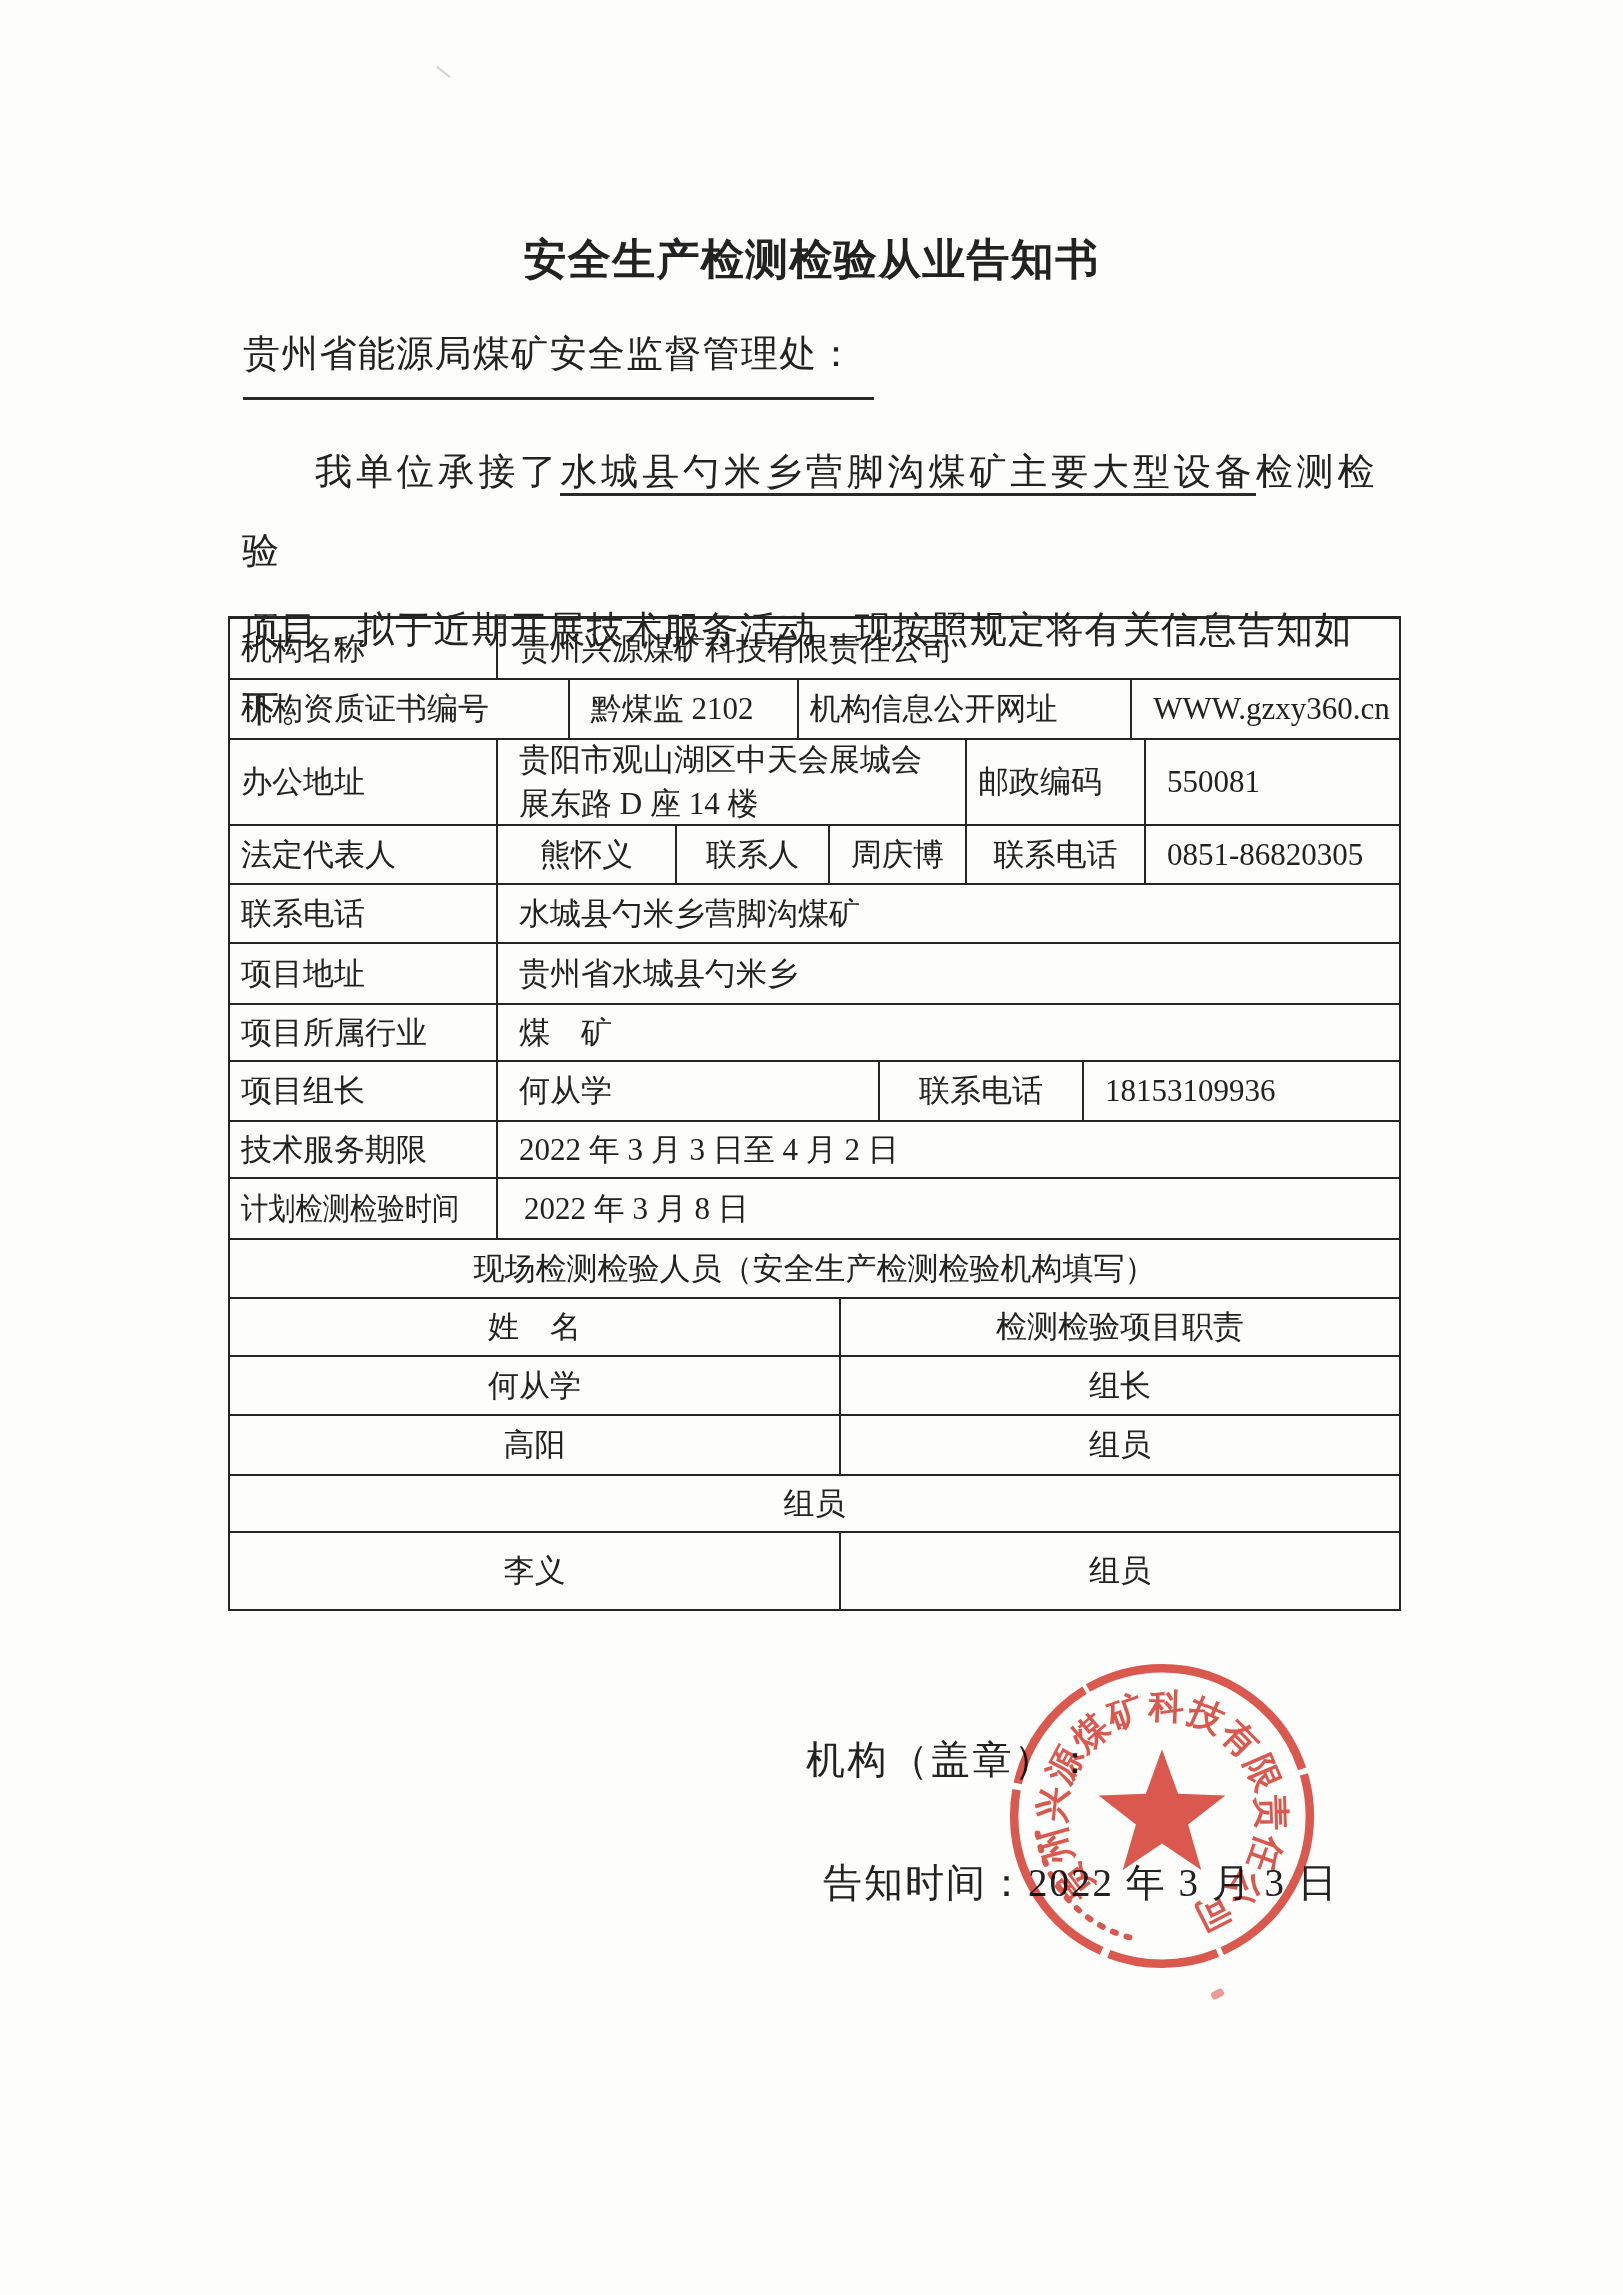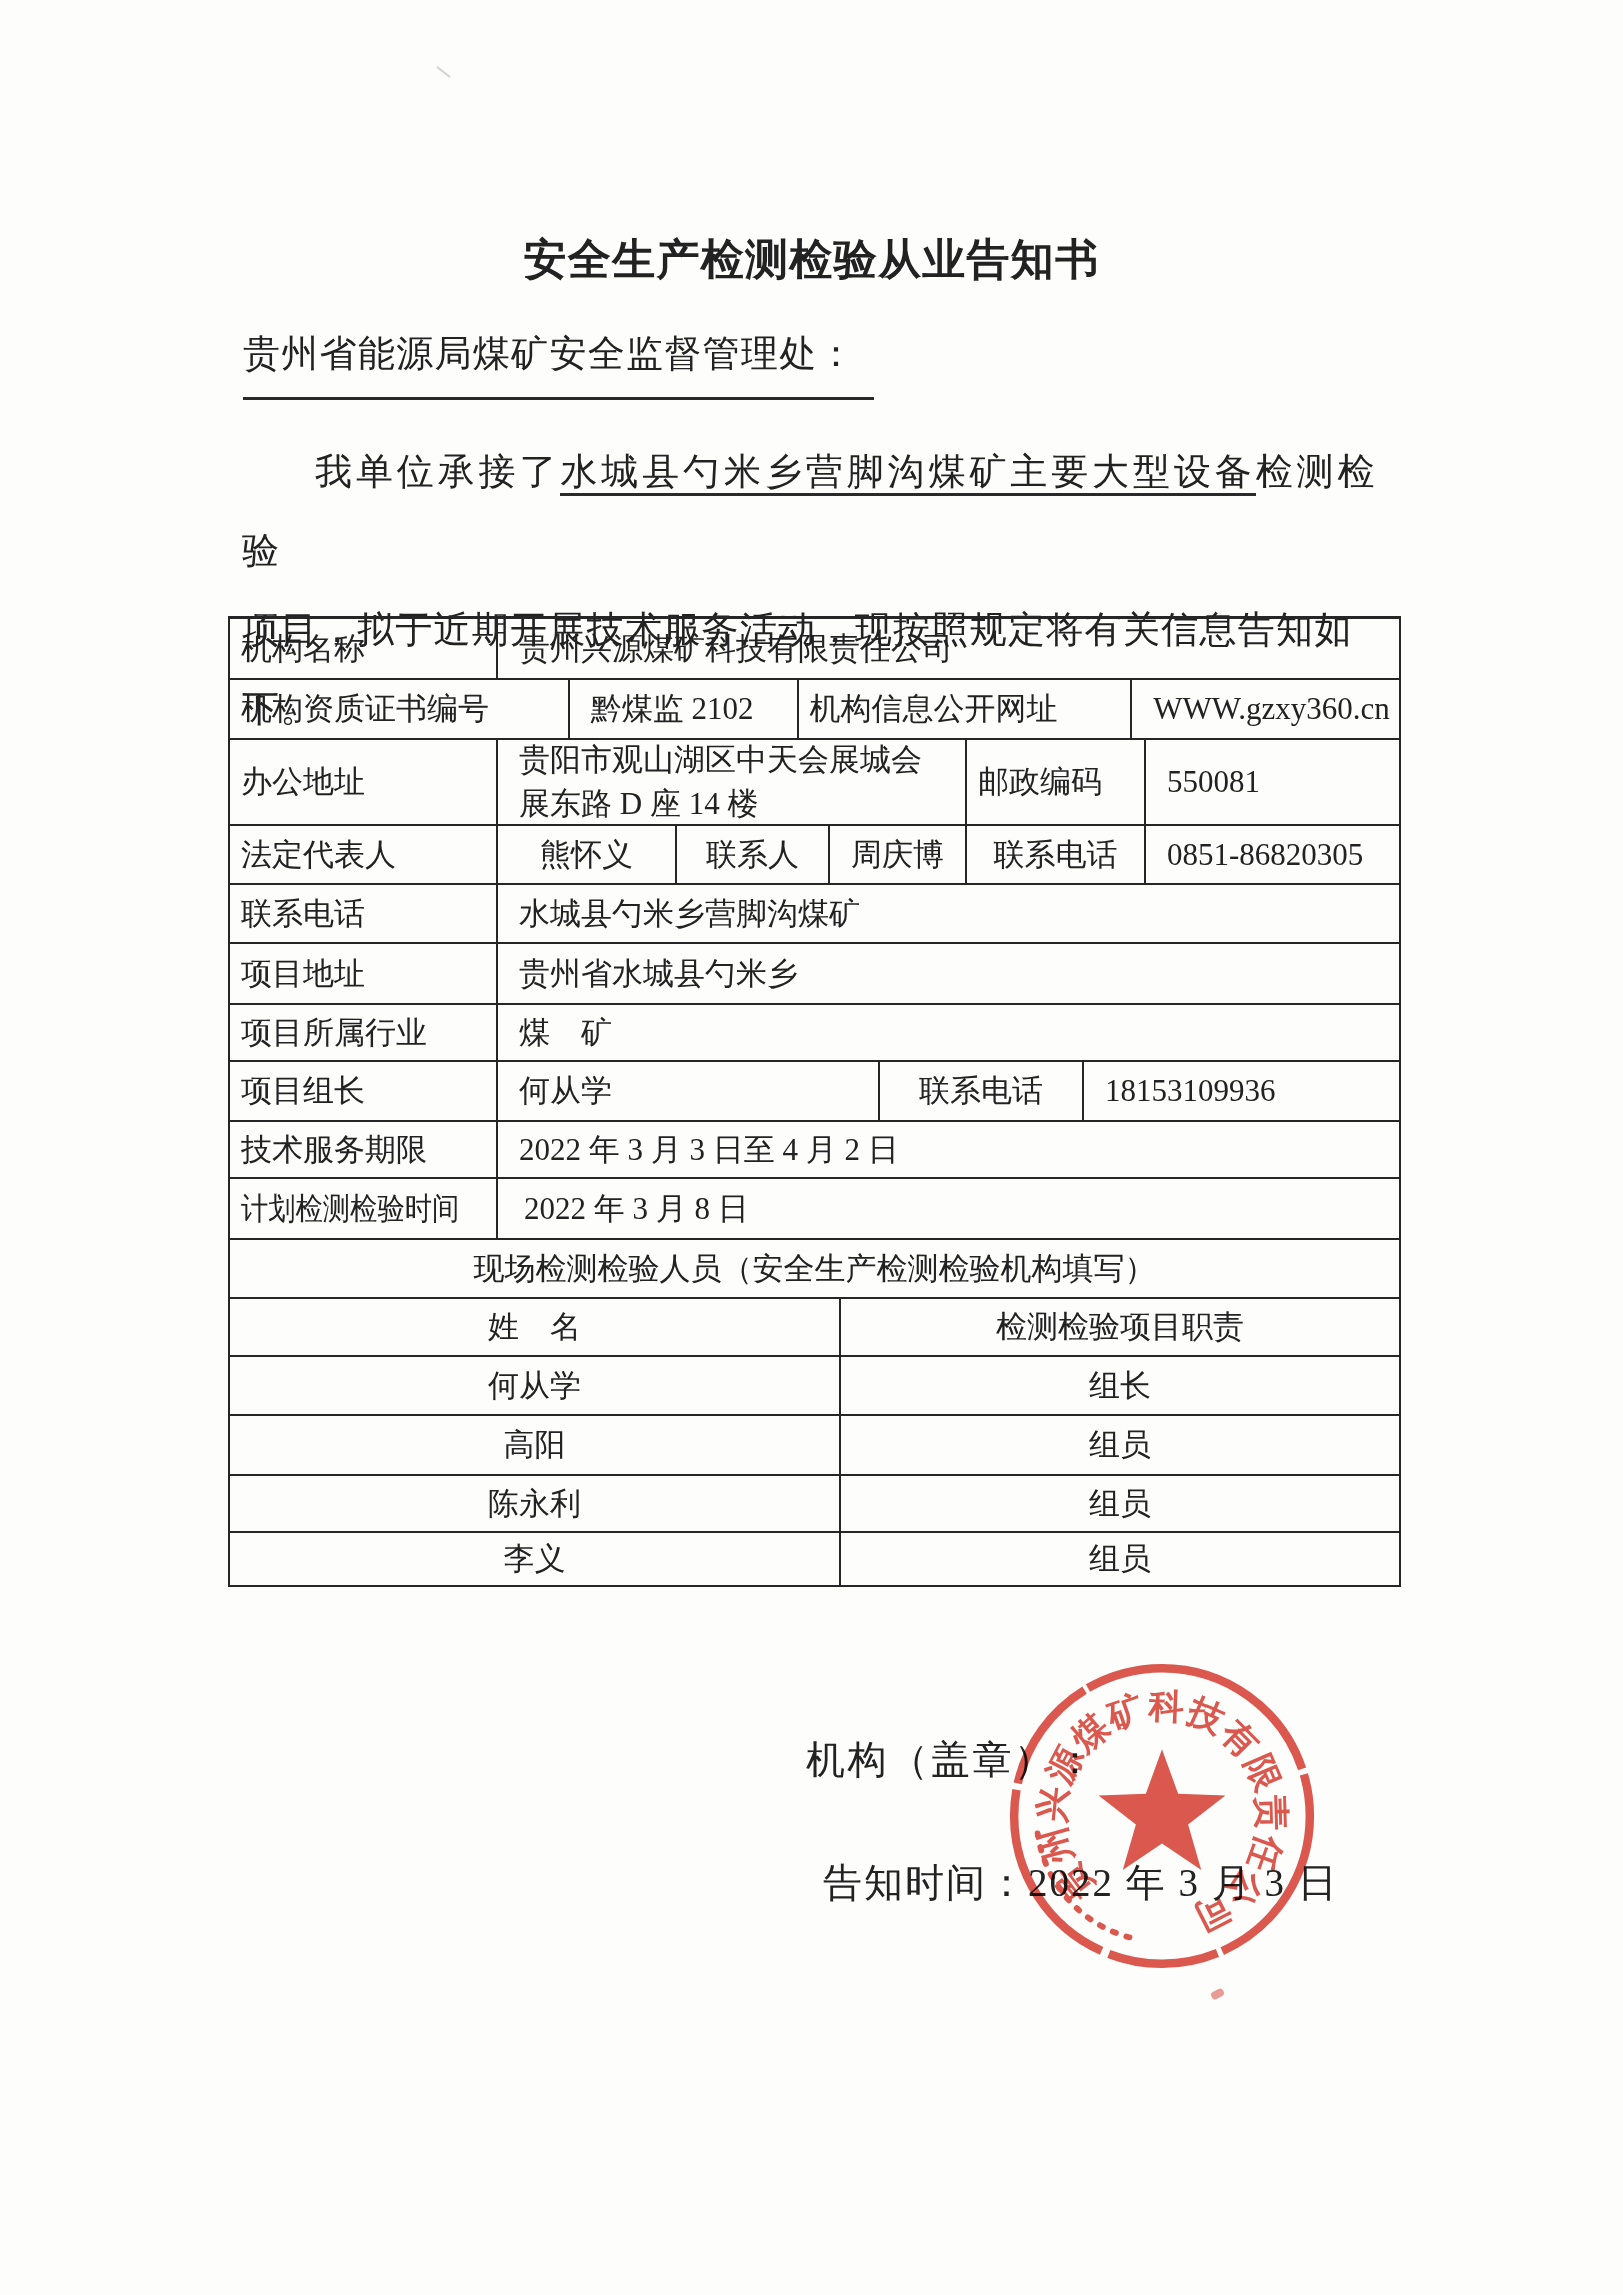--- a/index.html
+++ b/index.html
@@ -161,25 +161,24 @@
       <div class="td c" style="width:611px">何从学</div>
       <div class="td c grow">组长</div>
     </div>
 
     <div class="tr" style="height:60px">
       <div class="td c" style="width:611px">高阳</div>
       <div class="td c grow">组员</div>
     </div>
 
     <div class="tr" style="height:57px">
-      <div class="td c" style="width:611px">陈永利</div>
       <div class="td c grow">组员</div>
     </div>
 
-    <div class="tr" style="height:54px">
+    <div class="tr" style="height:78px">
       <div class="td c" style="width:611px">李义</div>
       <div class="td c grow">组员</div>
     </div>
 
   </div>
 
   <div class="seal-line">机构（盖章）：</div>
   <div class="notice-line">告知时间：2022 年 3 月 3 日</div>
 
   <svg class="stamp" viewBox="0 0 480 480" xmlns="http://www.w3.org/2000/svg" aria-hidden="true">

